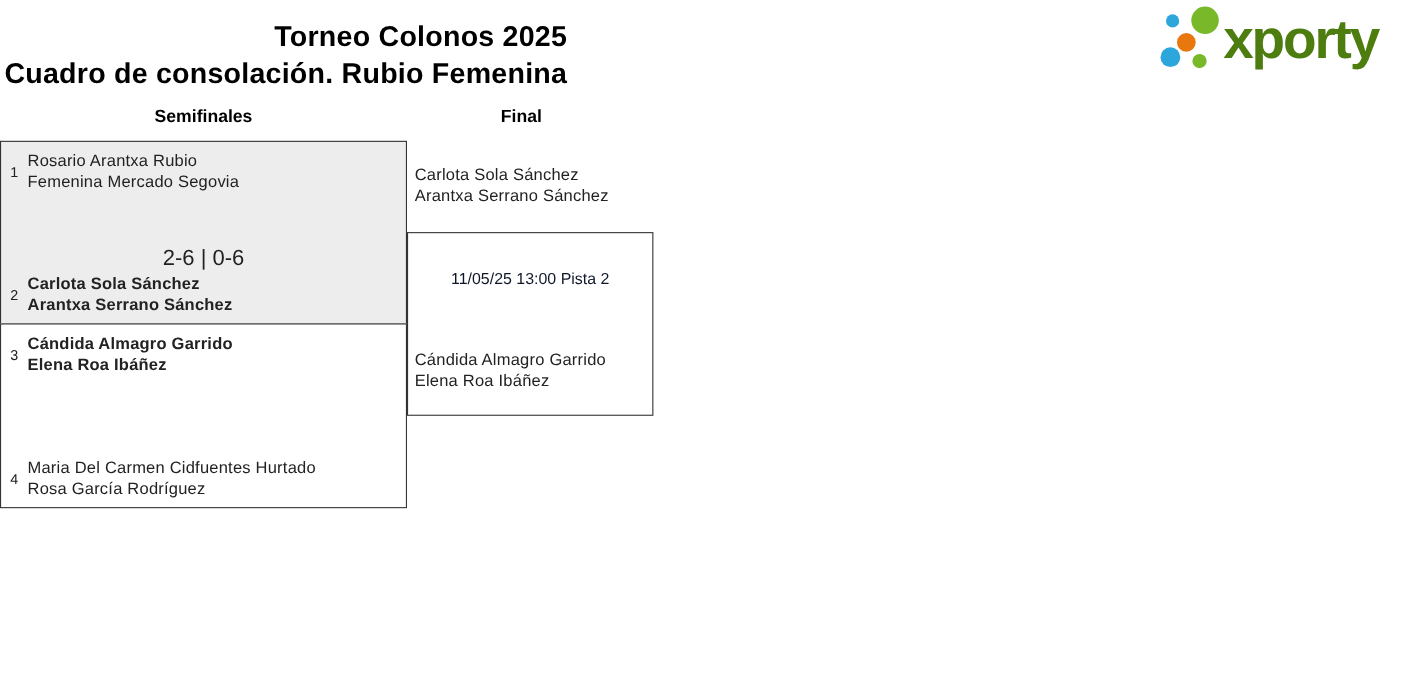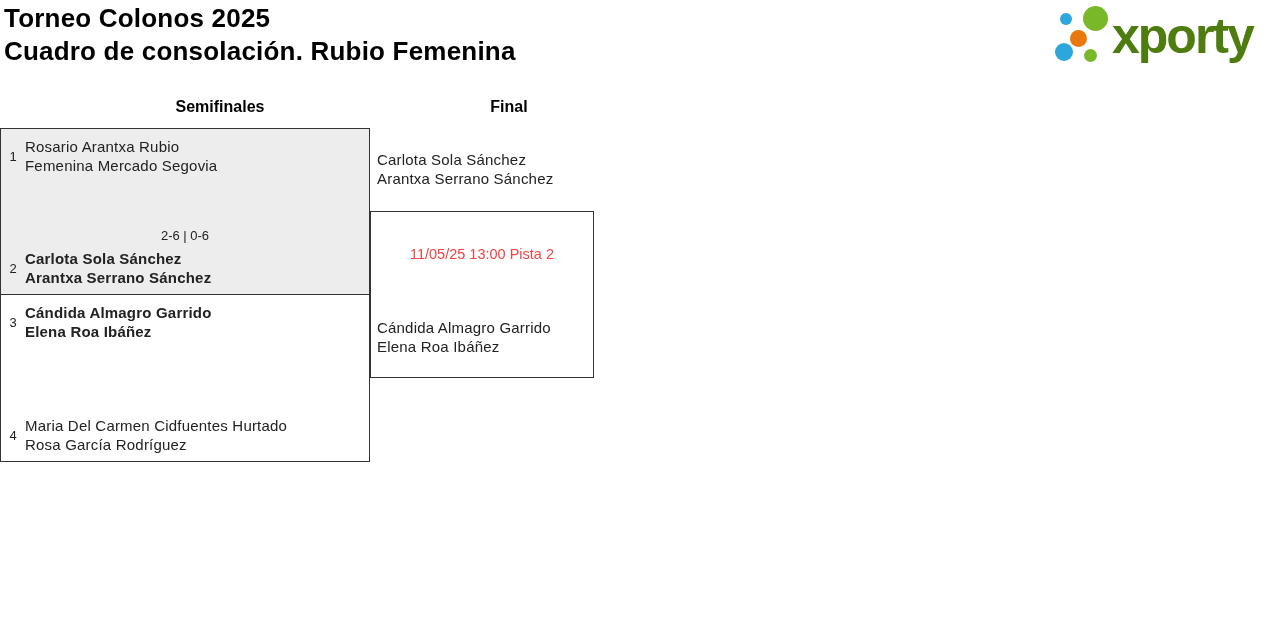--- a/index.html
+++ b/index.html
@@ -11,26 +11,27 @@
     font-family: "Liberation Sans", "DejaVu Sans", sans-serif;
     color: #222222;
     overflow: hidden;
   }
   .stage { position: relative; width: 1280px; height: 628px; }
 
   
   .page-title {
     position: absolute;
     left: 4px;
-    top: 2px;
+    top: 17px;
     font-size: 26px;
     font-weight: 700;
     line-height: 33px;
     color: #000000;
     letter-spacing: 0.2px;
+    text-align: right;
   }
 
   
   .logo {
     position: absolute;
     left: 1046px;
     top: 4px;
     width: 230px;
     height: 66px;
   }
@@ -60,21 +61,20 @@
 
   
   .col-header {
     position: absolute;
     top: 98px;
     font-size: 16px;
     font-weight: 700;
     line-height: 18px;
     text-align: center;
     color: #000000;
-    margin-left: 35px;
   }
   .col-header.semis { left: 0; width: 370px; }
   .col-header.final { left: 362px; width: 224px; }
 
   
   .match-box {
     position: absolute;
     box-sizing: border-box;
     border: 1px solid #333333;
     display: flex;
@@ -96,21 +96,21 @@
   .players {
     font-size: 15px;
     line-height: 19px;
     letter-spacing: 0.2px;
     color: #222222;
   }
   .winner .players { font-weight: 700; }
 
   .score {
     text-align: center;
-    font-size: 13px;
+    font-size: 20px;
     line-height: 19px;
     color: #222222;
     margin-top: 47px;
   }
 
   
   .final-outline {
     position: absolute;
     left: 370px;
     top: 211px;
@@ -131,21 +131,21 @@
   .final-team.top { top: 150px; }
   .final-team.bottom { top: 318px; }
   .final-schedule {
     position: absolute;
     left: 370px;
     top: 245px;
     width: 224px;
     text-align: center;
     font-size: 14.5px;
     line-height: 19px;
-    color: #ef4444;
+    color: #0f172a;
   }
 </style>
 </head>
 <body>
 
 <div class="stage">
 
   <div class="page-title">
     <div>Torneo Colonos 2025</div>
     <div>Cuadro de consolación. Rubio Femenina</div>

